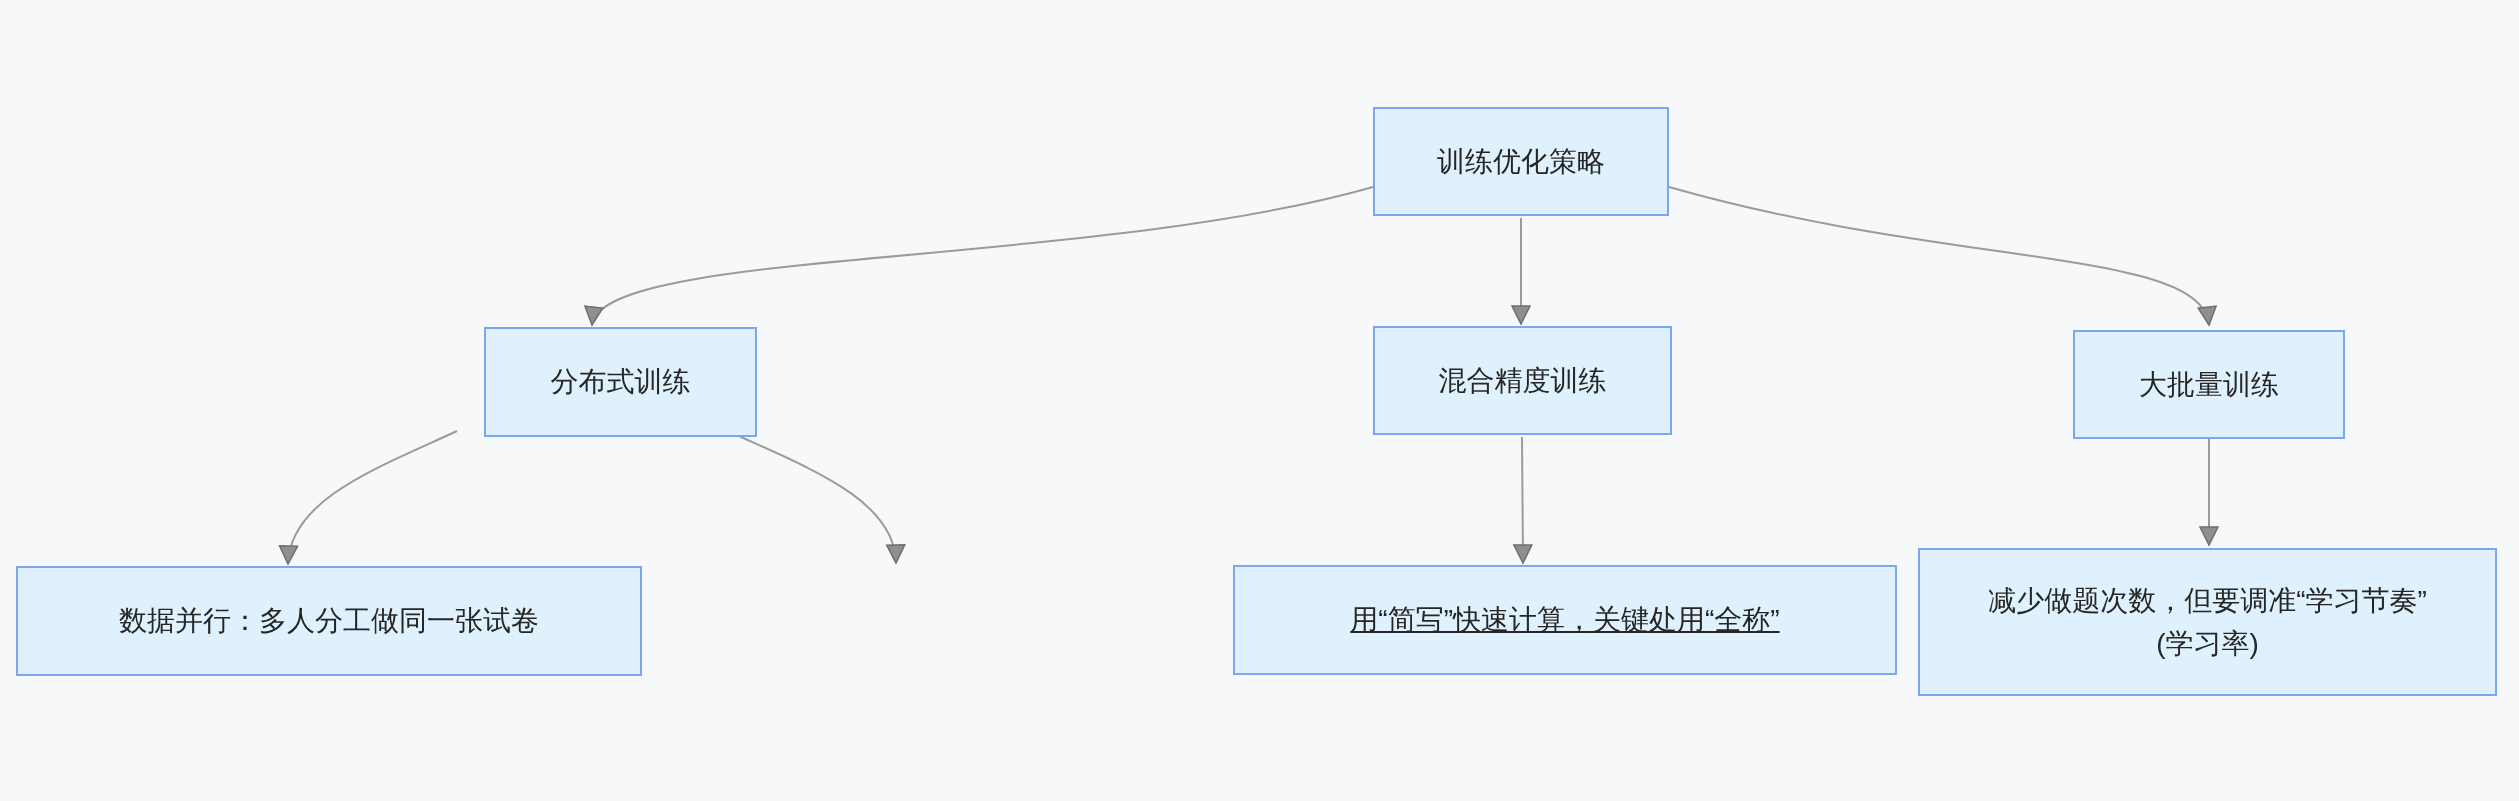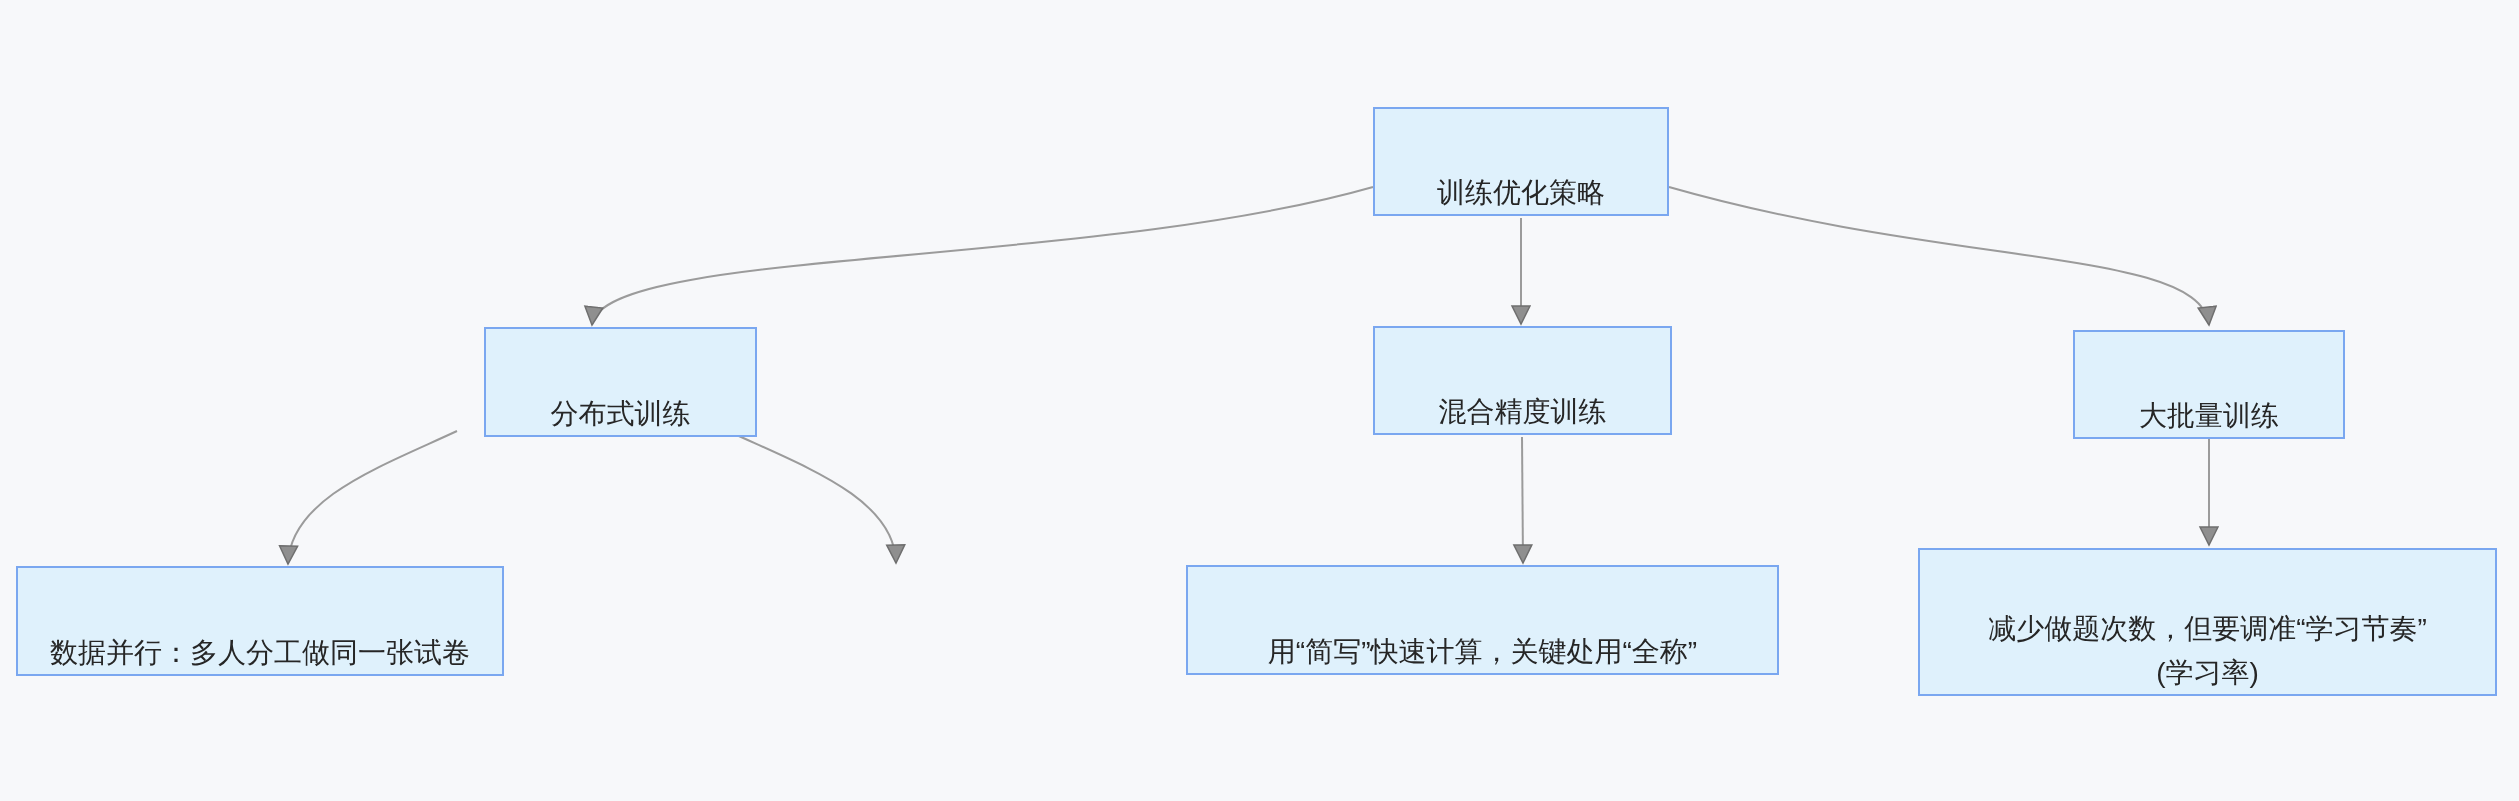--- a/index.html
+++ b/index.html
@@ -27,21 +27,21 @@
     position: absolute;
     box-sizing: border-box;
     background: #dff1fc;
     border: 2px solid #7aa7f0;
     color: #262626;
     font-size: 28px;
     line-height: 1.55;
     display: flex;
     flex-direction: column;
     align-items: center;
-    justify-content: flex-end;
+    justify-content: center;
     text-align: center;
     white-space: nowrap;
   }
   .node span { display: block; }
 </style>
 </head>
 <body>
 
 <div id="canvas">
 
@@ -71,26 +71,26 @@
   </div>
 
   <div class="node" style="left:1373px; top:326px; width:299px; height:109px;">
     <span>混合精度训练</span>
   </div>
 
   <div class="node" style="left:2073px; top:330px; width:272px; height:109px;">
     <span>大批量训练</span>
   </div>
 
-  <div class="node" style="left:16px; top:566px; width:488px; height:110px;">
+  <div class="node" style="left:16px; top:566px; width:626px; height:110px;">
     <span>数据并行：多人分工做同一张试卷</span>
   </div>
 
 
-  <div class="node" style="left:1186px; top:565px; width:593px; height:110px;">
+  <div class="node" style="left:1233px; top:565px; width:664px; height:110px;text-decoration:underline;">
     <span>用“简写”快速计算，关键处用“全称”</span>
   </div>
 
   <div class="node" style="left:1918px; top:548px; width:579px; height:148px;">
     <span>减少做题次数，但要调准“学习节奏”</span>
     <span>(学习率)</span>
   </div>
 
 </div>
 

